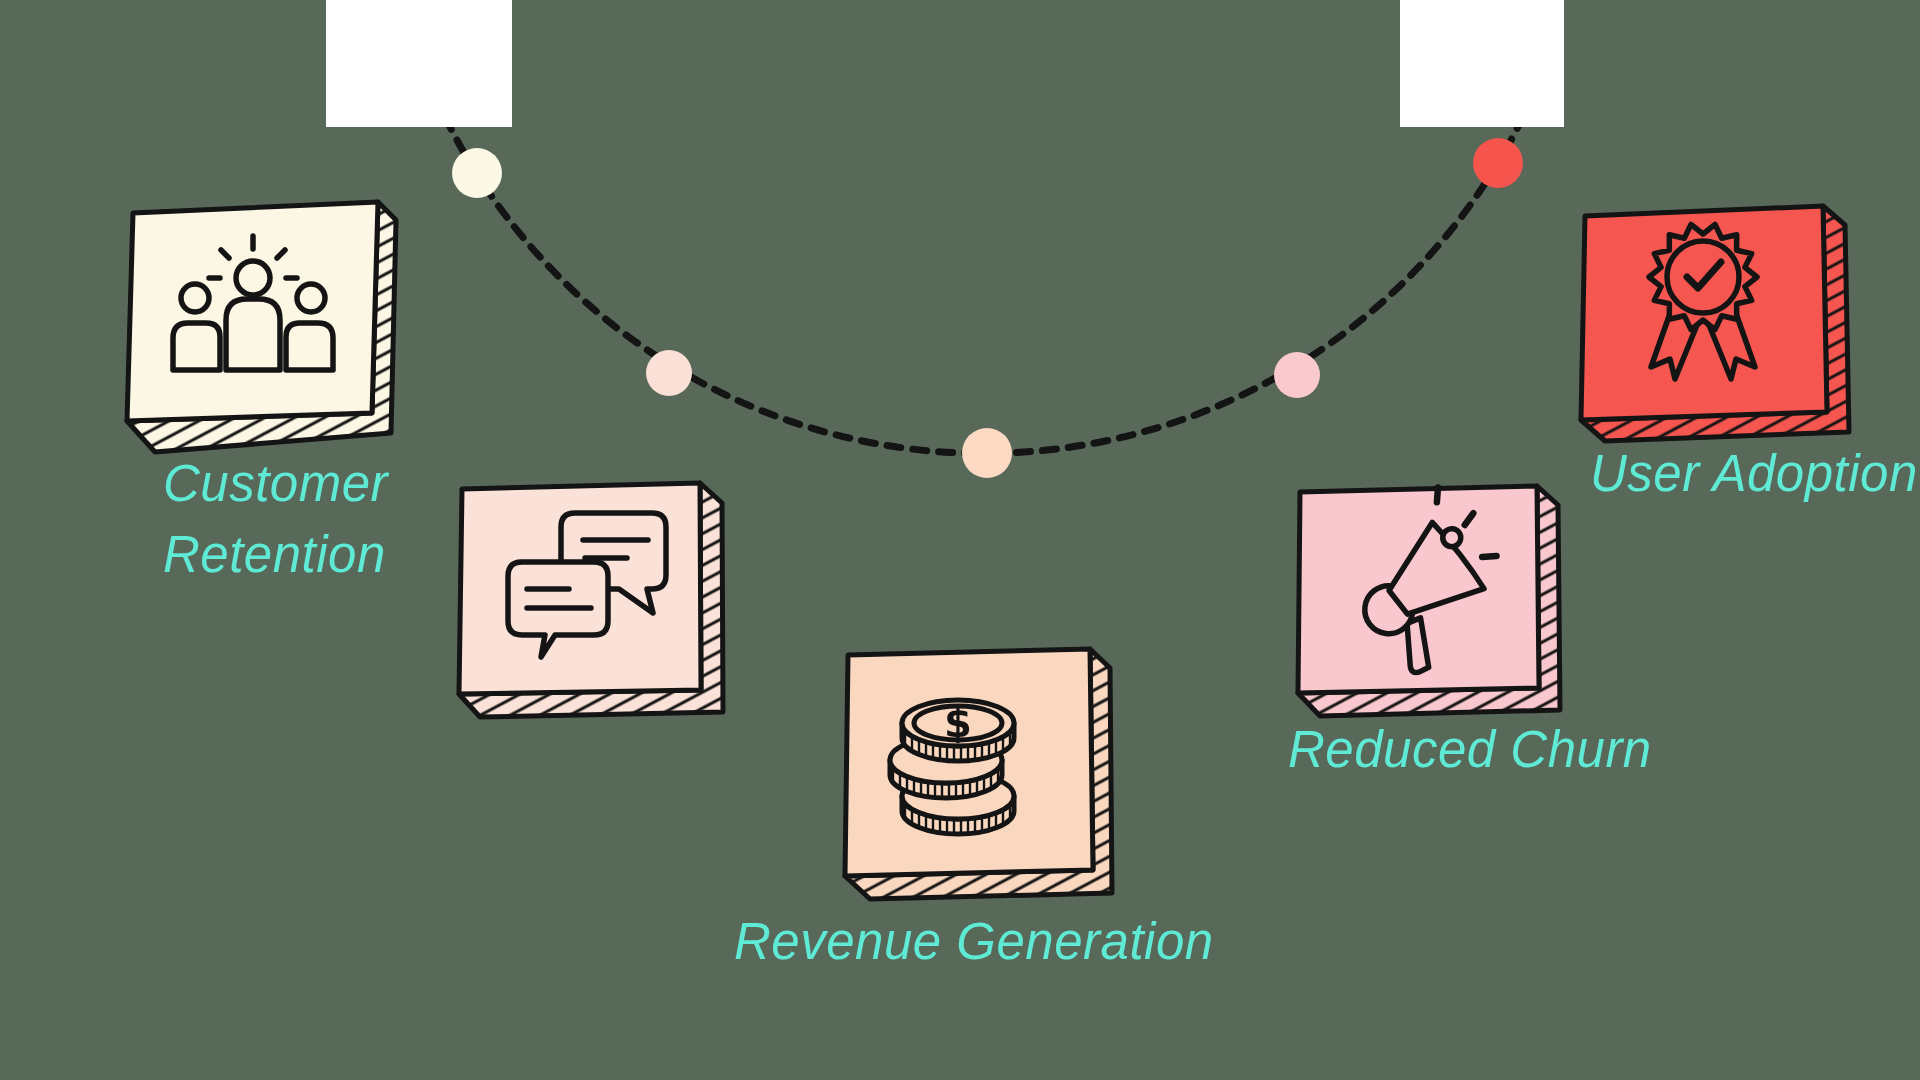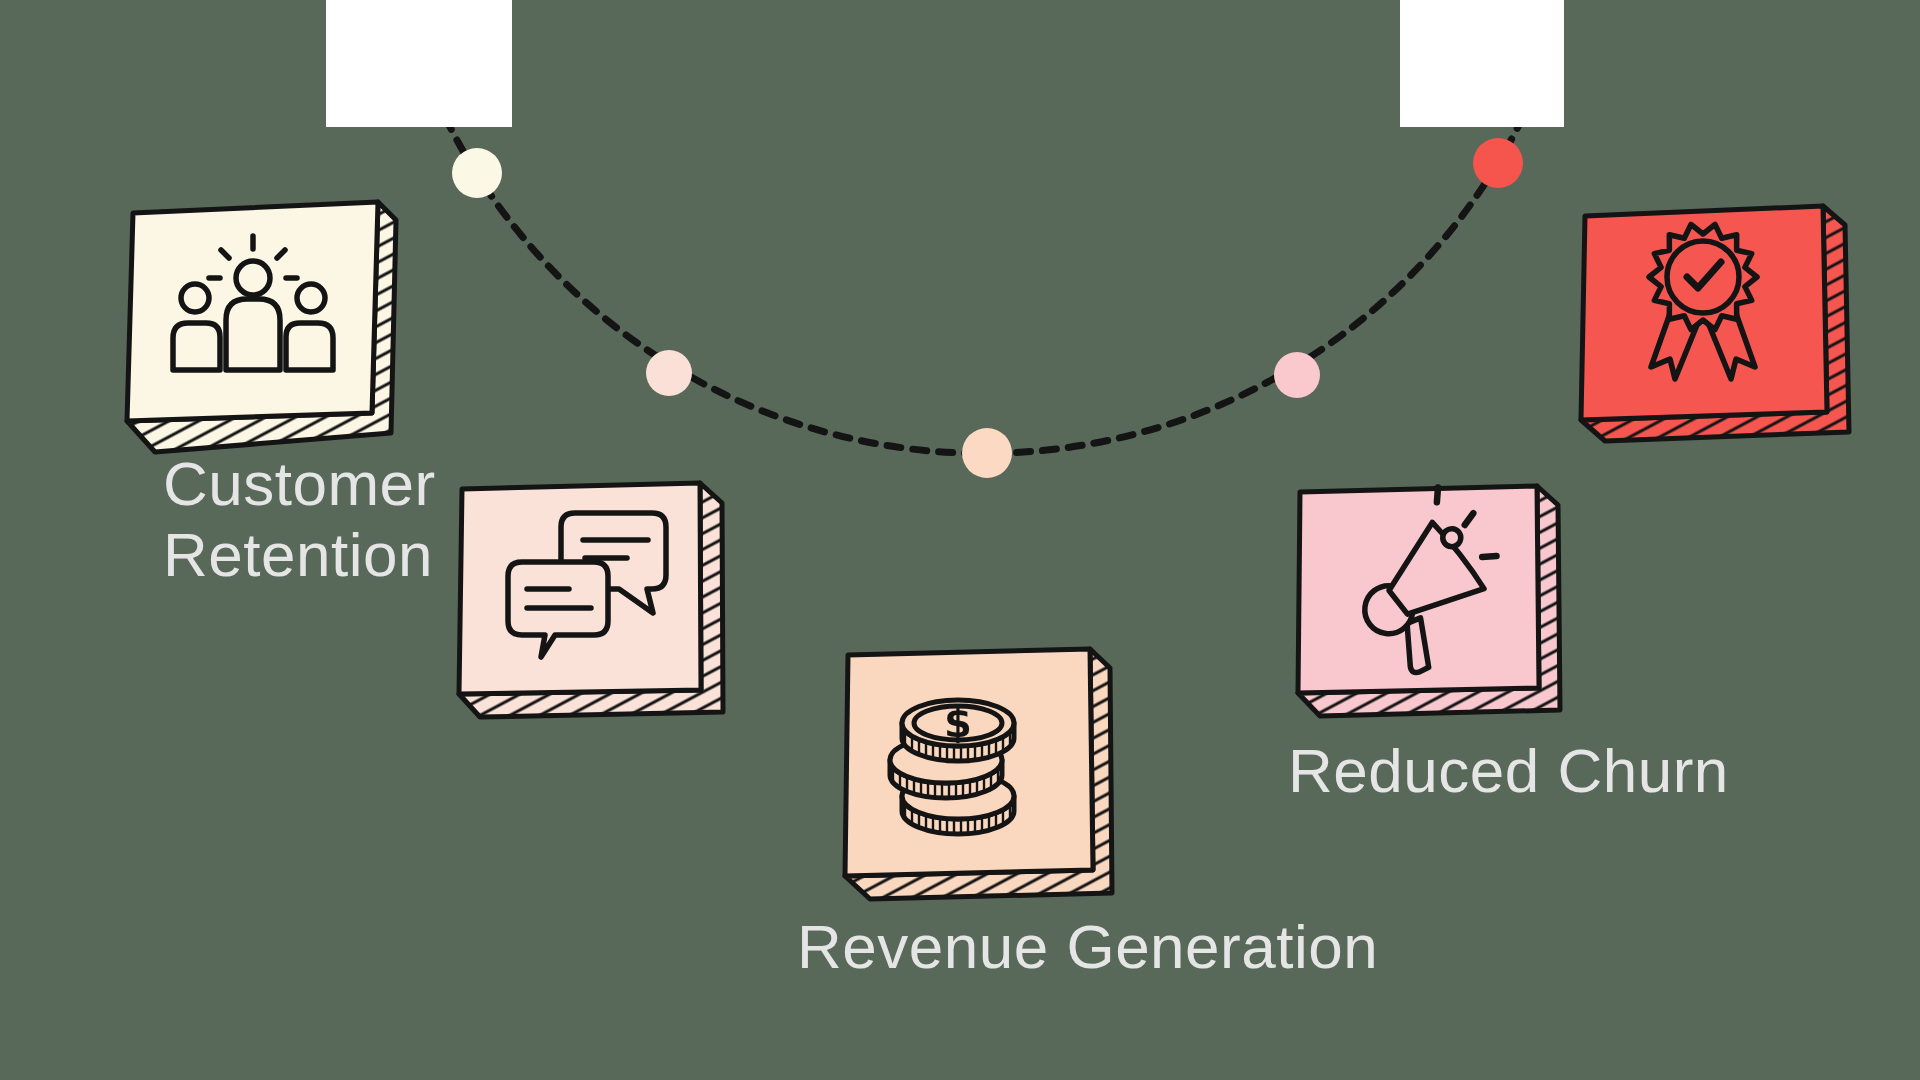--- a/index.html
+++ b/index.html
@@ -1,20 +1,20 @@
 <!DOCTYPE html>
 <html><head>
 <meta charset="utf-8">
 <style>
   html,body{margin:0;padding:0;background:#58695A;}
   #stage{position:relative;width:1920px;height:1080px;background:#58695A;overflow:hidden;
          font-family:"Liberation Sans","DejaVu Sans",sans-serif;}
   #figure-svg{position:absolute;left:0;top:0;}
-  .label{position:absolute;color:#e5e5e5;font-size:62px;font-weight:500;letter-spacing:0.5px;
-         line-height:1;white-space:nowrap;}
+  .label{position:absolute;color:#5eead4;font-size:51px;font-weight:500;letter-spacing:0.5px;
+         line-height:1;white-space:nowrap;font-style:italic;}
   .label.two-line{white-space:normal;width:260px;line-height:71px;}
 </style>
 </head>
 <body>
 
 <div id="stage">
 
 <svg id="figure-svg" width="1920" height="1080" viewBox="0 0 1920 1080">
   <defs>
     <pattern id="hatch1" width="14" height="14" patternUnits="userSpaceOnUse" patternTransform="rotate(62)">
@@ -127,15 +127,16 @@
       <path d="M -30,10 L -52,72 L -33,64 L -28,84 L -6,30 Z" fill="#F5564F"></path>
       <path d="M 30,10 L 52,72 L 33,64 L 28,84 L 6,30 Z" fill="#F5564F"></path>
       <path d="M 54,-18 L 41.9,-8.4 L 48.7,5.4 L 33.6,8.8 L 33.7,24.2 L 18.7,20.7 L 12,34.6 L 0,25 L -12,34.6 L -18.7,20.7 L -33.7,24.2 L -33.6,8.8 L -48.7,5.4 L -41.9,-8.4 L -54,-18 L -41.9,-27.6 L -48.7,-41.4 L -33.6,-44.8 L -33.7,-60.2 L -18.7,-56.7 L -12,-70.6 L 0,-61 L 12,-70.6 L 18.7,-56.7 L 33.7,-60.2 L 33.6,-44.8 L 48.7,-41.4 L 41.9,-27.6 Z" fill="#F5564F"></path>
       <circle cx="0" cy="-18" r="36" fill="none"></circle>
       <path d="M -16,-18 L -5,-7 L 18,-33" fill="none" stroke-width="7"></path>
     </g>
   </g>
 </svg>
 
   <div class="label two-line" style="left:163px;top:448px;">Customer Retention</div>
-  <div class="label" style="left:797px;top:916px;">Revenue Generation</div>
-  <div class="label" style="left:1288px;top:740px;">Reduced Churn</div>
+  <div class="label" style="left:734px;top:916px;">Revenue Generation</div>
+  <div class="label" style="left:1288px;top:724px;">Reduced Churn</div>
+  <div class="label" style="left:1590px;top:448px;">User Adoption</div>
 </div>
 
 </body></html>

